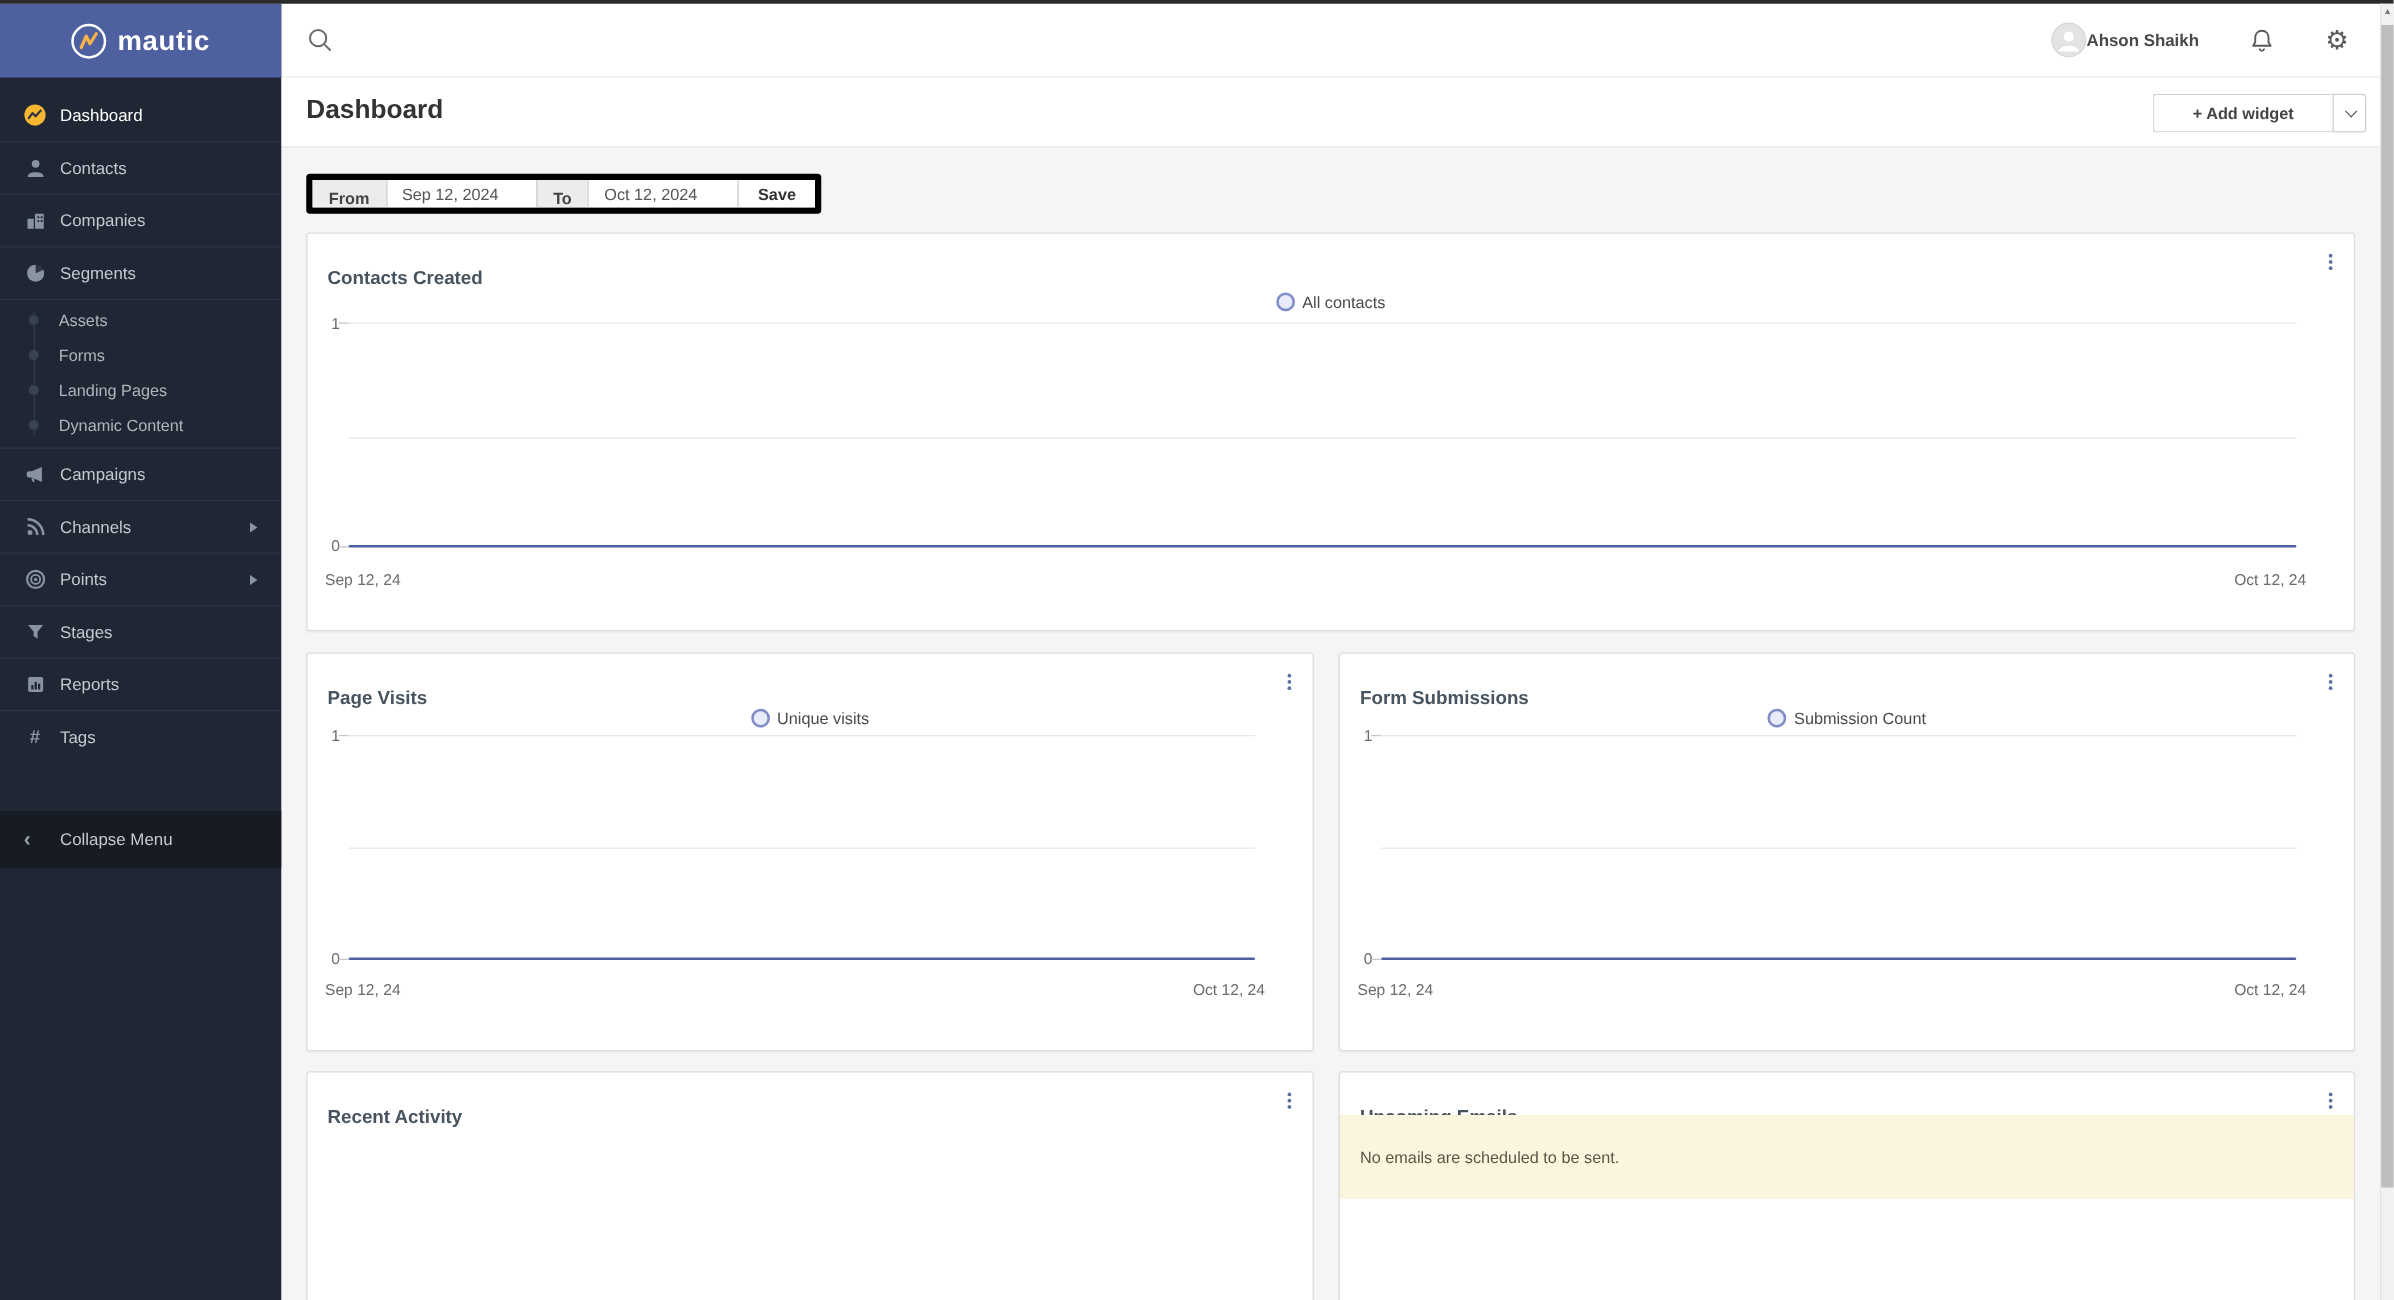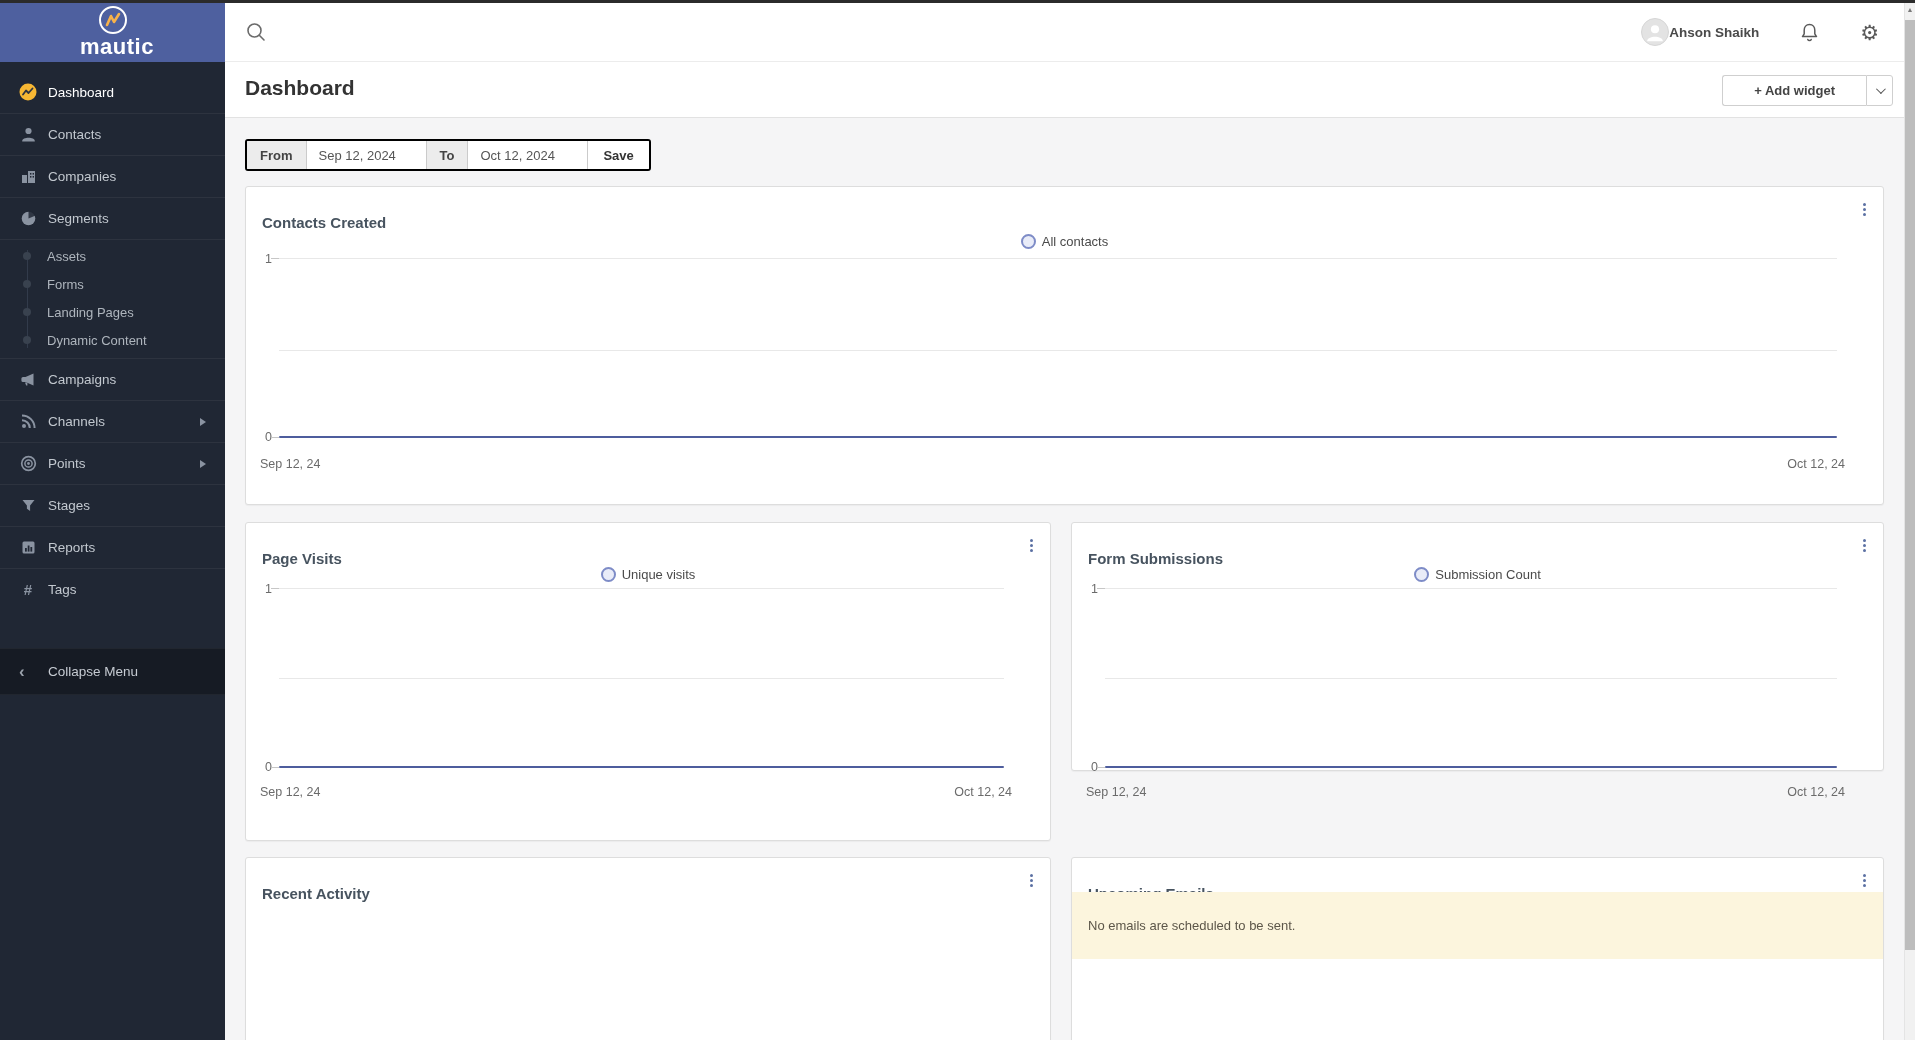--- a/index.html
+++ b/index.html
@@ -3,21 +3,21 @@
 <meta charset="utf-8">
 <style>
   * { box-sizing: border-box; margin: 0; padding: 0; }
   html,body { width:1915px; height:1040px; overflow:hidden; }
   body { font-family: "Liberation Sans", sans-serif; background:#f5f5f6; position:relative; }
 
   .top-strip { position:absolute; left:0; top:0; width:1915px; height:3px; background:#2b2b2b; z-index:50; }
 
   
   .sidebar { position:absolute; left:0; top:3px; width:225px; height:1037px; background:#202734; z-index:10; }
-  .logo { height:59px; background:#4e609f; display:flex; align-items:center; justify-content:center; cursor:pointer;flex-direction:column; }
+  .logo { height:59px; background:#4e609f; display:flex; align-items:center; justify-content:center; cursor:pointer; }
   .logo-mark { width:28px; height:28px; border:2.5px solid #fff; border-radius:50%; display:flex; align-items:center; justify-content:center; }
   .logo-text { color:#fff; font-size:22px; font-weight:bold; letter-spacing:.5px; margin-left:9px; }
   .nav { padding-top:9px; }
   .nav-item { position:relative; height:42px; display:flex; align-items:center; padding-left:19px; cursor:pointer; }
   .nav-item + .nav-item, .submenu, .submenu + .nav-item { border-top:1px solid rgba(255,255,255,0.06); }
   .nav-icon { width:18px; height:18px; display:flex; align-items:center; justify-content:center; flex:0 0 18px; }
   .nav-label { color:#c2c8cf; font-size:13.5px; margin-left:11px; }
   .nav-item.active .nav-label { color:#ffffff; }
   .nav-caret { position:absolute; right:18px; top:50%; transform:translateY(-50%); display:flex; }
   .hash-glyph { color:#8a93a1; font-size:15px; font-weight:bold; }
@@ -43,35 +43,35 @@
   .page-header { position:absolute; left:225px; top:62px; width:1679px; height:56px; background:#fff; border-bottom:1px solid #e2e2e2; z-index:8; }
   .page-title { position:absolute; left:20px; top:14px; font-size:21px; font-weight:600; color:#333; }
   .add-widget-group { position:absolute; right:11px; top:13px; display:flex; height:31px; }
   .add-widget-btn { background:#fff; border:1px solid #cfcfcf; border-right:none; border-radius:3px 0 0 3px; font-family:"Liberation Sans",sans-serif; font-size:13px; font-weight:600; color:#444; padding:0 31px; cursor:pointer; }
   .add-widget-caret { background:#fff; border:1px solid #cfcfcf; border-radius:0 3px 3px 0; width:27px; cursor:pointer; display:flex; align-items:center; justify-content:center; }
   .chev-down { width:7px; height:7px; border-right:1.5px solid #555; border-bottom:1.5px solid #555; transform:rotate(45deg) translateY(-2px); }
 
   
   .content { position:absolute; left:225px; top:118px; width:1679px; height:922px; background:#f5f5f6; }
 
-  .datebar { position:absolute; left:20px; top:21px; display:inline-flex; height:32px; border:2px solid #000000; border-radius:3px; background:#fff; overflow:hidden; }
+  .datebar { position:absolute; left:20px; top:21px; display:inline-flex; height:32px; border:5px solid #000000; border-radius:3px; background:#fff; overflow:hidden; }
   .date-addon { background:#ececec; font-size:13px; font-weight:600; color:#444; line-height:30px; padding:0 13px; }
   .date-input { border:none; border-left:1px solid #cbcbcb; width:120px; padding:0 12px; font-family:"Liberation Sans",sans-serif; font-size:13px; color:#555; outline:none; }
   .date-addon.mid { border-left:1px solid #cbcbcb; }
   .save-btn { background:#fff; border:none; border-left:1px solid #cbcbcb; font-family:"Liberation Sans",sans-serif; font-size:13px; font-weight:bold; color:#333; padding:0 15px; cursor:pointer; }
 
   
   .card { position:absolute; background:#fff; border:1px solid #dddddd; border-radius:3px; box-shadow:0 1px 1px rgba(0,0,0,0.04); }
   .card-title { position:absolute; left:16px; top:27px; font-size:15px; font-weight:700; color:#47535f; }
   .kebab { position:absolute; right:15px; top:14px; display:flex; flex-direction:column; gap:2px; cursor:pointer; padding:2px; }
   .kebab i { width:3px; height:3px; border-radius:50%; background:#5c71a3; }
 
   .card1 { left:20px; top:68px; width:1639px; height:319px; }
   .card2 { left:20px; top:404px; width:806px; height:319px; }
-  .card3 { left:846px; top:404px; width:813px; height:249px; }
+  .card3 { left:846px; top:404px; width:813px; height:319px; }
   .card4 { left:20px; top:739px; width:806px; height:190px; }
   .card5 { left:846px; top:739px; width:813px; height:190px; }
 
   .legend { position:absolute; left:0; right:0; display:flex; align-items:center; justify-content:center; gap:6px; }
   .card1 .legend { top:47px; }
   .card2 .legend, .card3 .legend { top:44px; }
   .legend-dot { width:15px; height:15px; border-radius:50%; border:2px solid #7e8cc7; background:#e9ecf8; }
   .legend-label { font-size:13px; color:#4a4a4a; }
 
   .ylab { position:absolute; width:26px; text-align:right; font-size:12.5px; color:#6b6b6b; }

